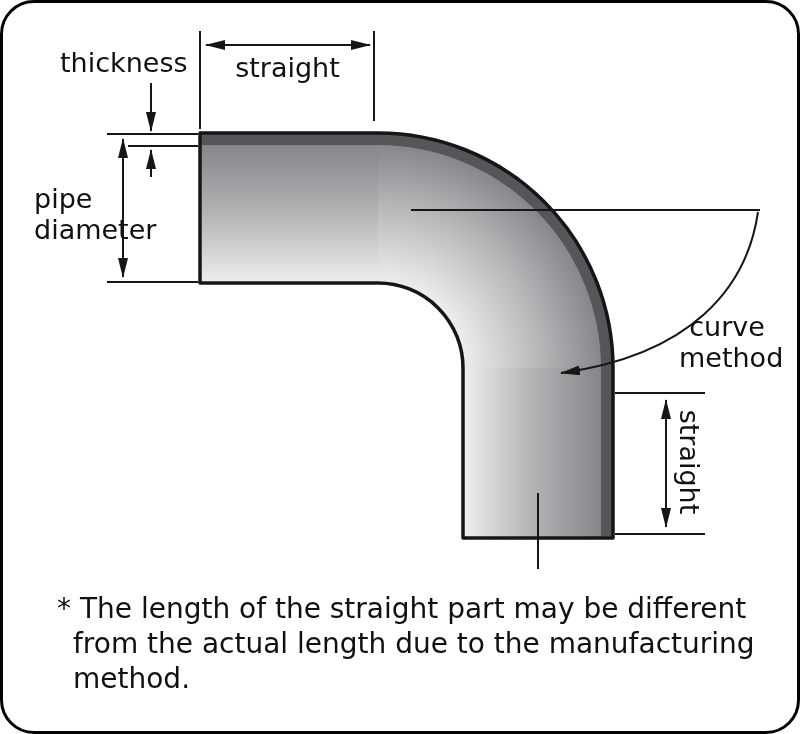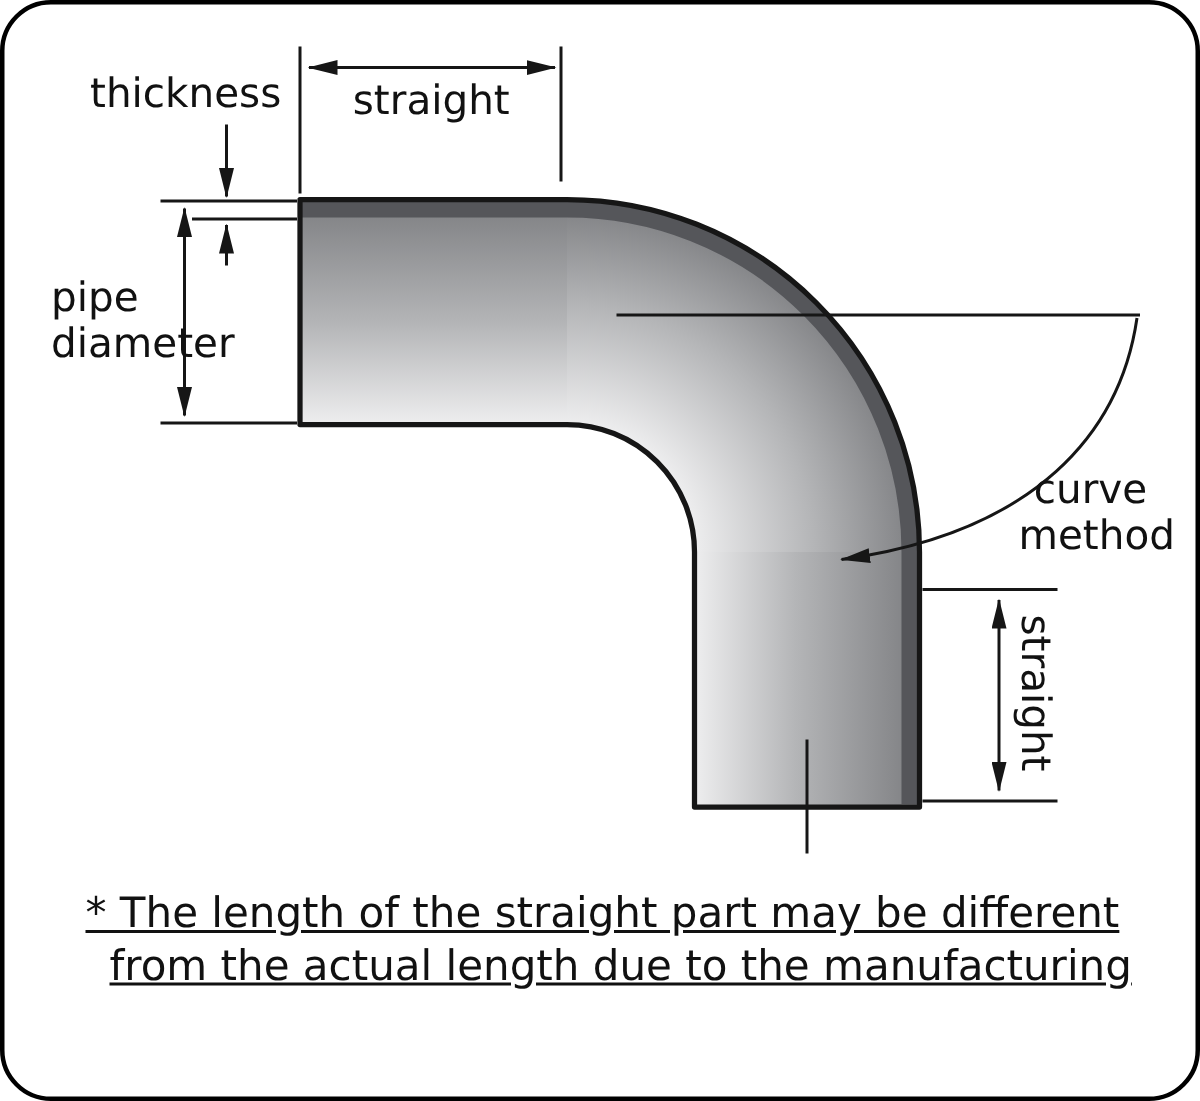--- a/index.html
+++ b/index.html
@@ -11,21 +11,21 @@
   .lbl { position:absolute; color:#111; font-size:27px; line-height:31px;
          white-space:nowrap; }
   .lbl.center { text-align:center; }
   .lbl-straight-top   { left:222px; top:49px;  width:125px; }
   .lbl-thickness      { left:57px;  top:44px; }
   .lbl-pipe-diameter  { left:31px;  top:180px; }
   .lbl-curve-angle    { left:676px; top:276px; width:96px;margin-top:32px; }
   .lbl-straight-right { left:628px; top:445px; width:120px; height:28px;
                         transform:rotate(90deg); transform-origin:center; }
   .footnote { position:absolute; left:54px; top:588px; color:#111;
-              font-size:28px; line-height:35px; white-space:nowrap;text-decoration:underline; }
+              font-size:28px; line-height:35px; white-space:nowrap; }
   .footnote .indent { margin-left:16px; }
 </style>
 </head>
 <body>
 
 <div class="canvas">
 
   <svg class="draw" viewBox="0 0 800 734">
     <defs>
       <marker id="arrow" viewBox="0 0 10 5" refX="9.5" refY="2.5" markerWidth="10" markerHeight="5" orient="auto-start-reverse">
@@ -95,15 +95,16 @@
   <div class="lbl lbl-curve-angle center">
     <div>curve</div>
     <div>method</div>
   </div>
 
   <div class="lbl lbl-straight-right center">straight</div>
 
   <div class="footnote">
     <div>* The length of the straight part may be different</div>
     <div class="indent">from the actual length due to the manufacturing</div>
+    <div class="indent">method.</div>
   </div>
 
 </div>
 
 </body></html>

